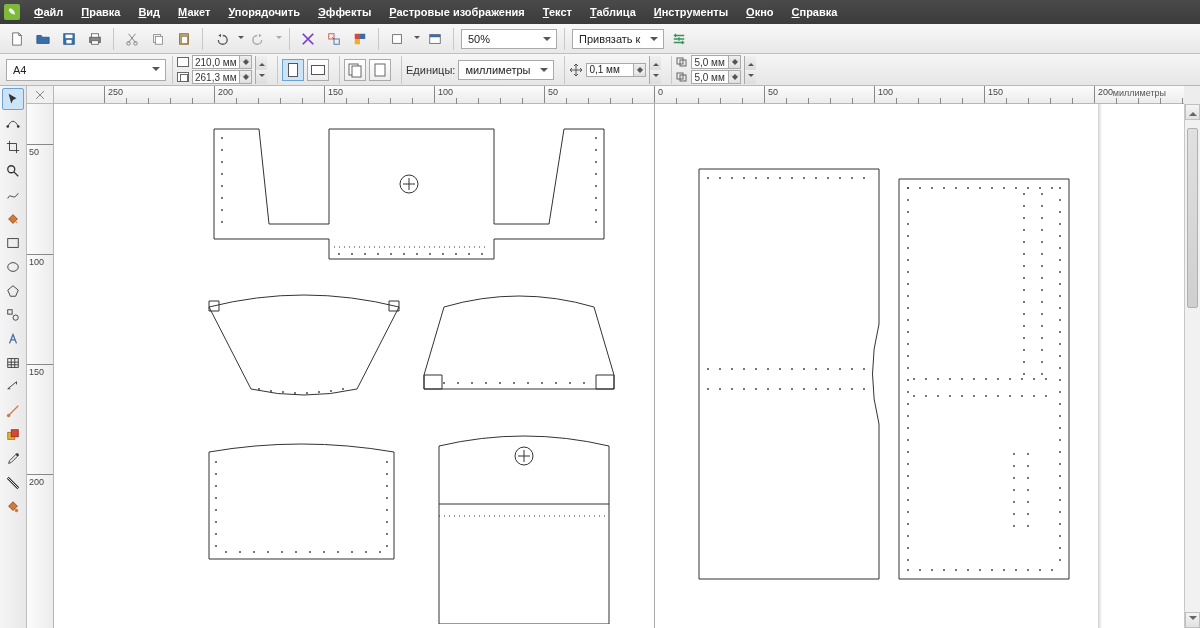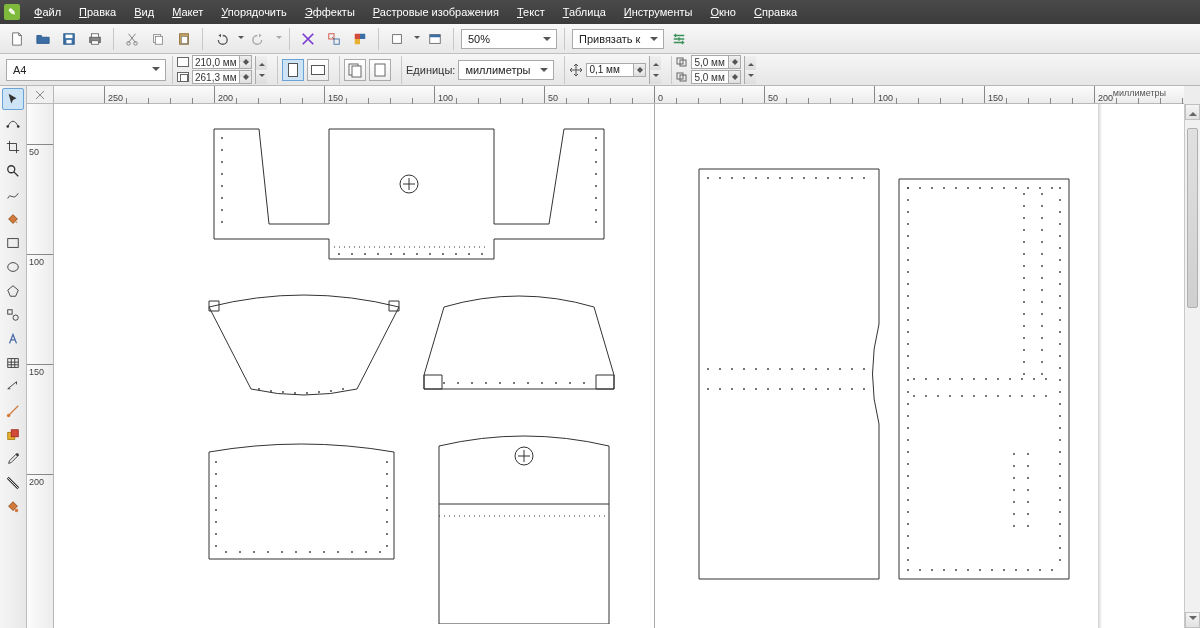--- a/index.html
+++ b/index.html
@@ -1,20 +1,20 @@
 <!DOCTYPE html>
 <html><head>
 <meta charset="utf-8">
 <style>
   * { box-sizing: border-box; margin: 0; padding: 0; font-family: Tahoma, Arial, sans-serif; }
   body { width: 1200px; height: 628px; overflow: hidden; background: #fff; font-size: 11px; color: #222; }
   .menubar { display: flex; align-items: center; height: 24px; background: linear-gradient(#4a4a4a,#3b3b3b); color: #fff; padding: 0 4px; gap: 2px; }
   .app-ico { width: 16px; height: 16px; background: #7fb93b; border-radius: 2px; display: flex; align-items: center; justify-content: center; margin-right: 4px; }
   .app-ico span{font-size:9px;color:#fff;font-weight:bold;}
-  .menu-item { padding: 3px 8px; cursor: default; }
+  .menu-item { padding: 3px 8px; cursor: default; font-weight: bold; }
   .menu-item u { text-decoration: underline; }
 
   .toolbar1 { display: flex; align-items: center; height: 30px; background: linear-gradient(#f8f8f8,#e8e8e8); border-bottom: 1px solid #c0c0c0; padding: 0 6px; gap: 4px; }
   .tb-btn { width: 22px; height: 22px; display:flex; align-items:center; justify-content:center; border:1px solid transparent; border-radius:2px; cursor:default;}
   .tb-sep { width:1px; height:22px; background:#c8c8c8; margin:0 3px; }
   .tb-combo { height:20px; border:1px solid #aaa; background:#fff; display:flex; align-items:center; padding:0 18px 0 6px; position:relative; font-size:11px;}
   .tb-combo::after { content:""; position:absolute; right:5px; top:7px; border:4px solid transparent; border-top-color:#555;}
   .arr-dn{display:inline-block;border:3px solid transparent;border-top-color:#555;margin-left:2px;vertical-align:middle;}
 
   .toolbar2 { display:flex; align-items:center; height:32px; background:linear-gradient(#f6f6f6,#e6e6e6); border-bottom:1px solid #b8b8b8; padding:0 6px; gap:6px;}
@@ -36,21 +36,21 @@
 
   .workspace { display:flex; height: calc(628px - 24px - 30px - 32px); }
   .toolbox { width:27px; background:linear-gradient(to right,#f5f5f5,#e8e8e8); border-right:1px solid #bcbcbc; display:flex; flex-direction:column; align-items:center; padding-top:2px; gap:2px;}
   .tool{width:22px;height:22px;display:flex;align-items:center;justify-content:center;border:1px solid transparent;border-radius:2px;cursor:default;}
   .tool.sel{background:#cde3f6;border-color:#6aa3d6;}
   .tool svg{width:14px;height:14px;}
 
   .canvas-wrap{flex:1;position:relative;background:#ededed;overflow:hidden;}
   .ruler-h{position:absolute;left:27px;right:16px;top:0;height:18px;background:linear-gradient(#fcfcfc,#ececec);border-bottom:1px solid #b8b8b8;font-size:9px;color:#444;}
   .ruler-h .tick{position:absolute;top:0;height:100%;border-left:1px solid #888;}
-  .ruler-h .tick span{position:absolute;top:7px;left:3px;}
+  .ruler-h .tick span{position:absolute;top:1px;left:3px;}
   .ruler-v{position:absolute;left:0;top:18px;bottom:0;width:27px;background:linear-gradient(to right,#fcfcfc,#ececec);border-right:1px solid #b8b8b8;font-size:9px;color:#444;}
   .ruler-v .tick{position:absolute;left:0;width:100%;border-top:1px solid #888;}
   .ruler-v .tick span{position:absolute;left:2px;top:2px;}
   .ruler-corner{position:absolute;left:0;top:0;width:27px;height:18px;background:#f0f0f0;border-right:1px solid #b8b8b8;border-bottom:1px solid #b8b8b8;display:flex;align-items:center;justify-content:center;}
   .ruler-units{position:absolute;right:18px;top:2px;font-size:9px;color:#555;}
   .canvas{position:absolute;left:27px;top:18px;right:16px;bottom:0;background:#fff;}
   .page-sep{position:absolute;top:0;bottom:0;border-left:1px solid #aaa;}
   .shadow-r{position:absolute;top:0;bottom:0;width:4px;background:linear-gradient(to right,rgba(0,0,0,0.18),transparent);}
   .vtrack{position:absolute;right:0;top:18px;bottom:0;width:16px;background:#f1f1f1;border-left:1px solid #c8c8c8;}
   .vthumb{position:absolute;left:2px;right:2px;top:24px;height:180px;background:linear-gradient(#e0e0e0,#cfcfcf);border:1px solid #b0b0b0;border-radius:2px;}

